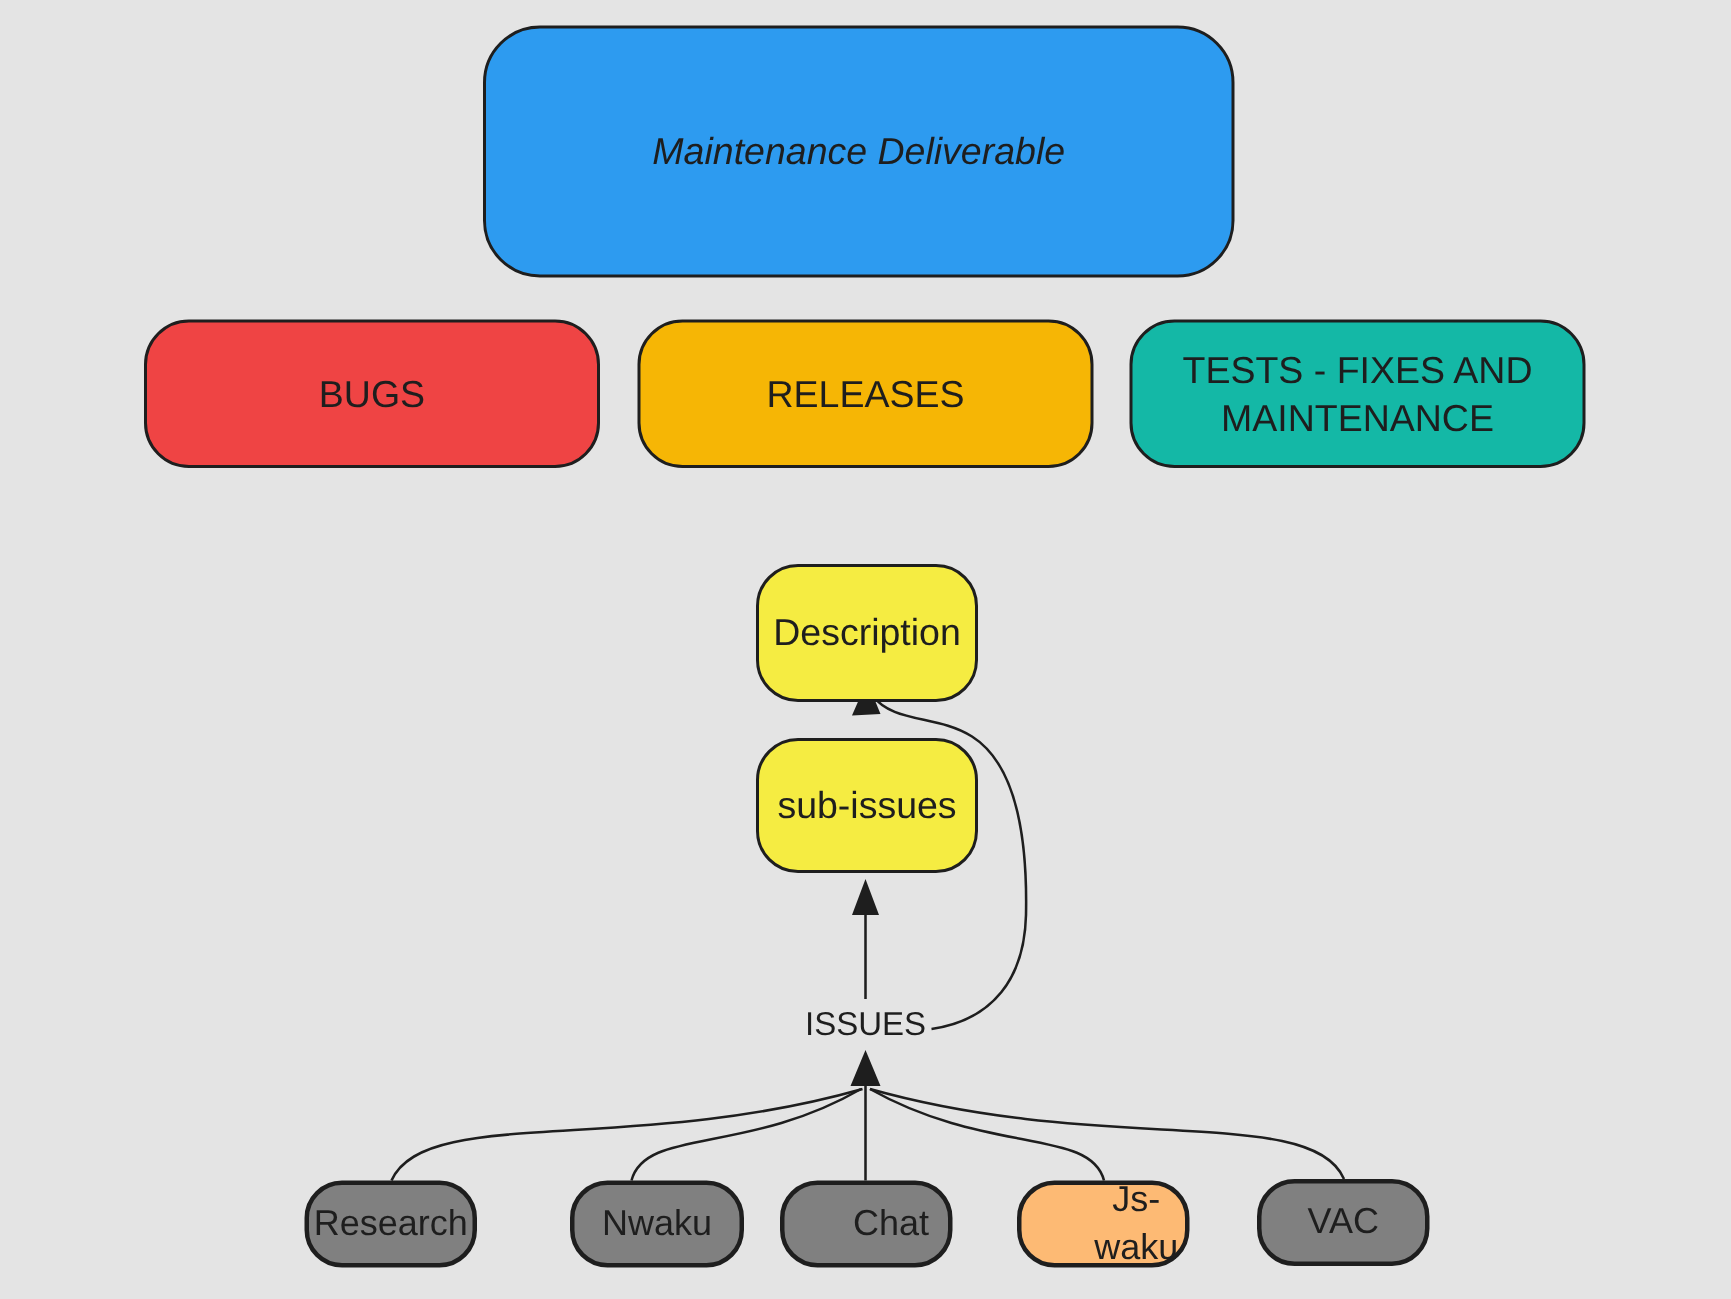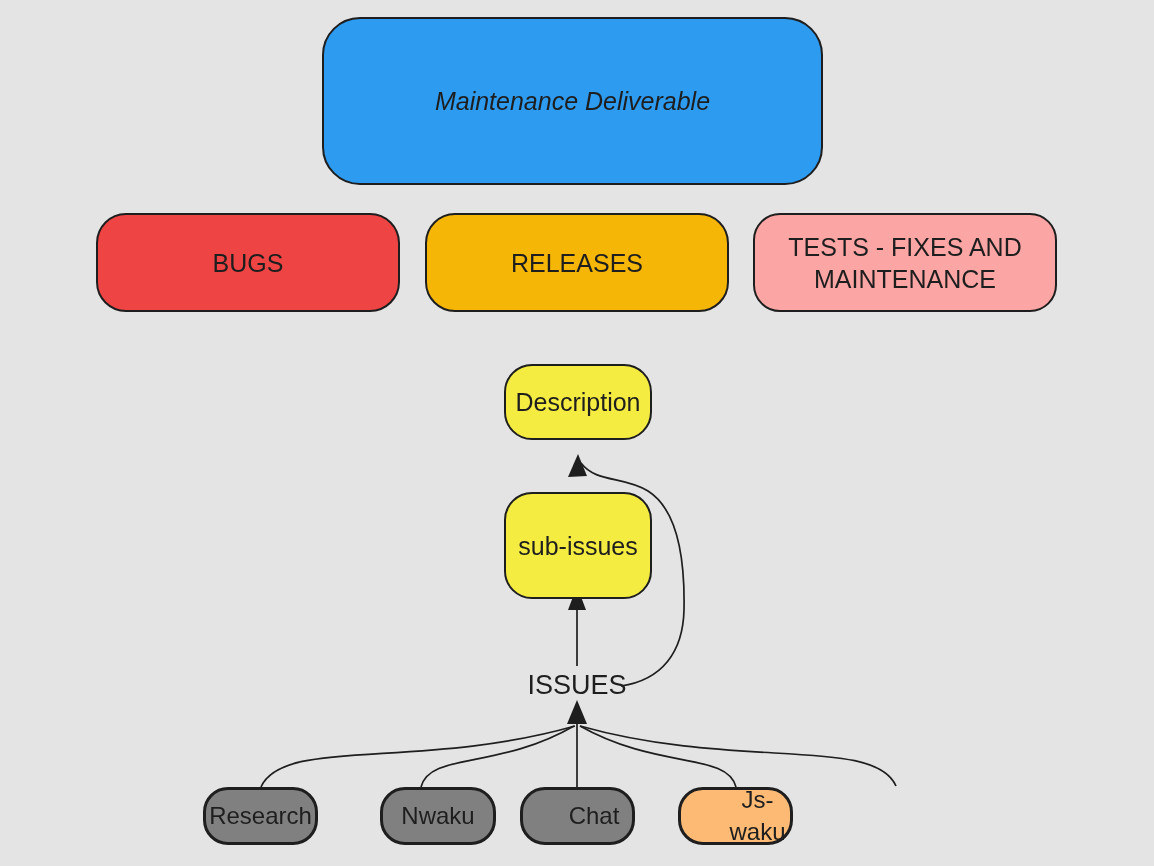--- a/index.html
+++ b/index.html
@@ -41,38 +41,38 @@
     border-radius: 30px;
     padding: 0 24px;
   }
   #node-bugs     { left: 96px;  }
   #node-releases { left: 425px; text-align: center; }
   #node-tests    { left: 753px; }
   .node-yellow {
     left: 504px; width: 148px;
     border-radius: 28px;
   }
-  #node-description { top: 364px; height: 76px; }
-  #node-sub-issues  { top: 492px; height: 107px; }
+  #node-description { top: 376px; height: 92px; }
+  #node-sub-issues  { top: 492px; height: 90px; }
   .node-gray {
     top: 787px; width: 115px; height: 58px;
     border-radius: 25px;
     border-width: 3px;
     font-size: 24px;
   }
   #node-research { left: 203px; }
   #node-nwaku    { left: 380px; width: 116px; }
   #node-chat     { left: 520px; padding-left: 33px; }
   #node-jswaku   { left: 678px; }
   #node-vac      { left: 838px; top: 786px; }
   #label-issues {
     position: absolute;
     left: 502px; top: 670px; width: 150px;
     text-align: center;
-    font-size: 27px;
+    font-size: 22px;
     color: #1e1e1e;
   }
   .edge {
     fill: none;
     stroke: #1e1e1e;
     stroke-width: 1.7;
   }
   .arrowhead {
     fill: #1e1e1e;
     stroke: none;
@@ -104,21 +104,21 @@
   </div>
 
   <div class="node node-orange" id="node-bugs" style="background: #ef4444;">
     <span>BUGS</span>
   </div>
 
   <div class="node node-orange" id="node-releases" style="background: rgb(246, 182, 5);">
     <span>RELEASES</span>
   </div>
 
-  <div class="node node-orange" id="node-tests" style="background: #fca5a5; border-radius: 27px;">
+  <div class="node node-orange" id="node-tests" style="background: #14b8a6;">
     <span>TESTS - FIXES AND MAINTENANCE</span>
   </div>
 
   <div class="node node-yellow" id="node-description" style="background: rgb(245, 236, 66);">
     <span>Description</span>
   </div>
 
   <div class="node node-yellow" id="node-sub-issues" style="background: rgb(245, 236, 66);">
     <span>sub-issues</span>
   </div>
@@ -134,14 +134,17 @@
   </div>
 
   <div class="node node-gray" id="node-chat" style="background: rgb(128, 128, 128);">
     <span>Chat</span>
   </div>
 
   <div class="node node-gray" id="node-jswaku" style="background: #fdba74; padding-left: 44px;">
     <span>Js-waku</span>
   </div>
 
+  <div class="node node-gray" id="node-vac" style="background: rgb(128, 128, 128);">
+    <span>VAC</span>
+  </div>
 
 </div>
 
 </body></html>

